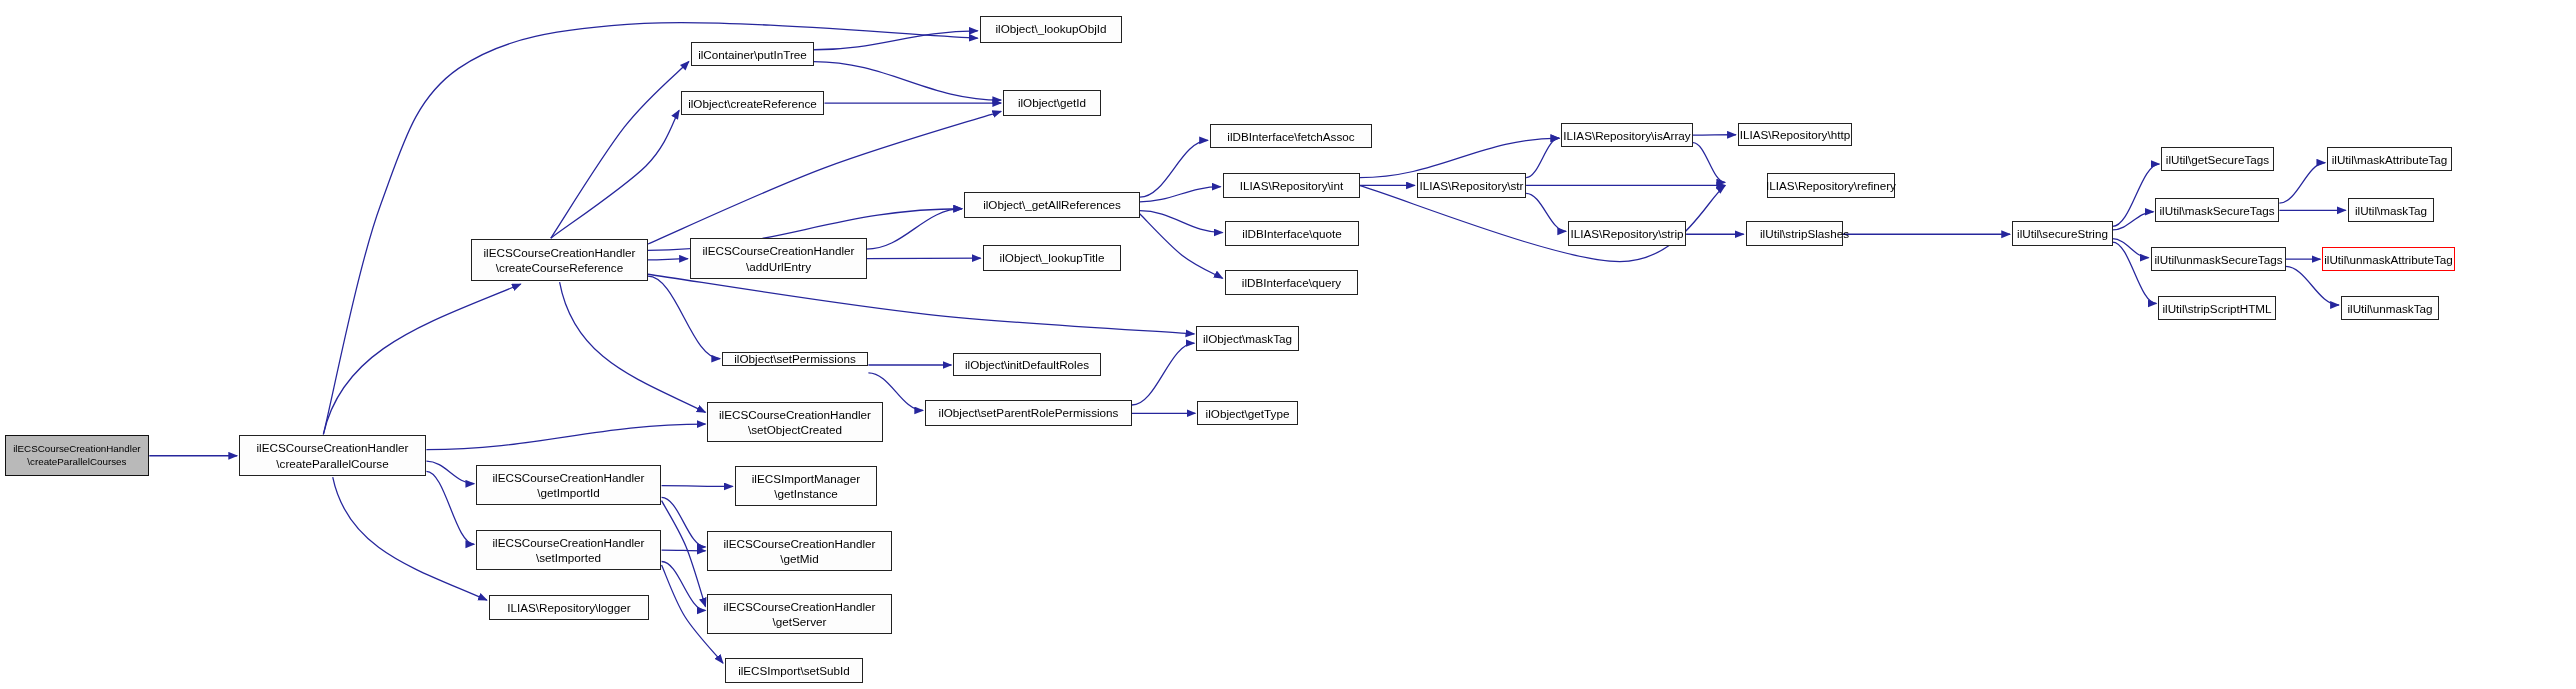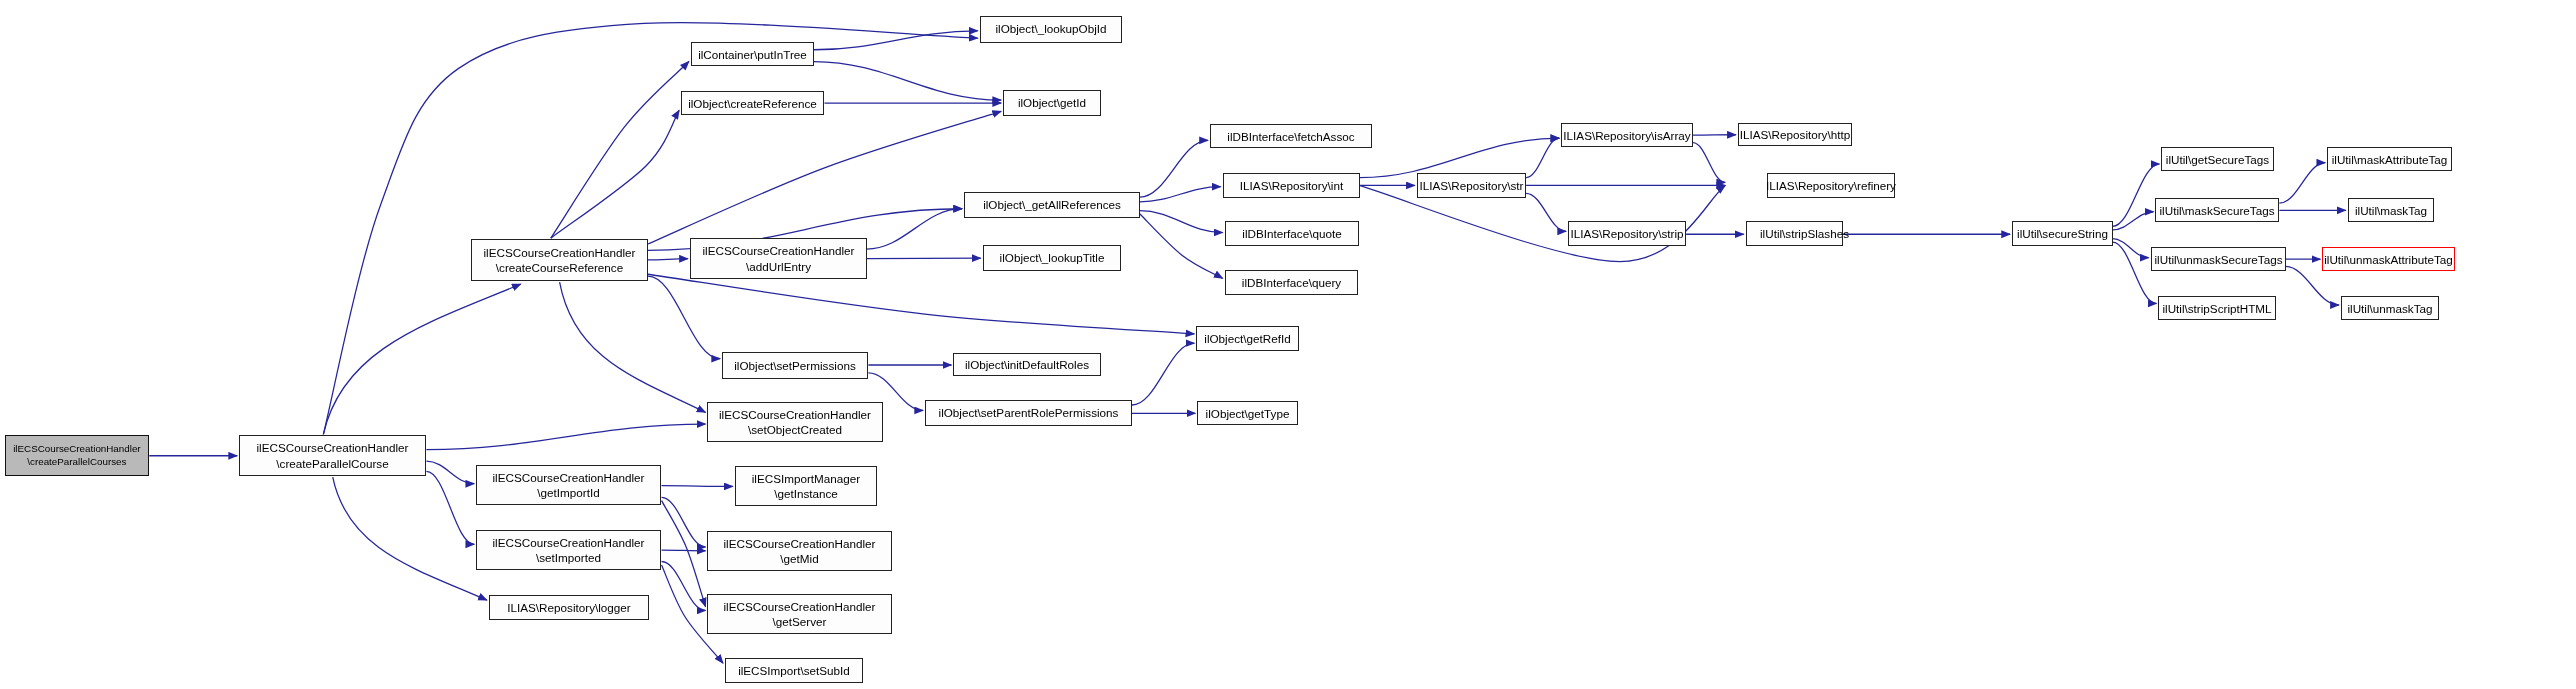--- a/index.html
+++ b/index.html
@@ -132,26 +132,26 @@
       <div class="node" style="left: 1223px; top: 173px; width: 137px; height: 25px;">
         <span>ILIAS\Repository\int</span>
       </div>
       <div class="node" style="left: 1225px; top: 221px; width: 134px; height: 25px;">
         <span>ilDBInterface\quote</span>
       </div>
       <div class="node" style="left: 1225px; top: 270px; width: 133px; height: 25px;">
         <span>ilDBInterface\query</span>
       </div>
       <div class="node" style="left: 1196px; top: 326px; width: 103px; height: 25px;">
-        <span>ilObject\getRefId</span>
+        <span>ilObject\maskTag</span>
       </div>
       <div class="node" style="left: 1197px; top: 401px; width: 101px; height: 24.4px;">
         <span>ilObject\getType</span>
       </div>
-      <div class="node" style="left: 722px; top: 352px; width: 146px; height: 27px;">
+      <div class="node" style="left: 722px; top: 352px; width: 146px; height: 14px;">
         <span>ilObject\setPermissions</span>
       </div>
       <div class="node" style="left: 953px; top: 353px; width: 148px; height: 23.4px;">
         <span>ilObject\initDefaultRoles</span>
       </div>
       <div class="node" style="left: 925px; top: 400px; width: 207px; height: 26px;">
         <span>ilObject\setParentRolePermissions</span>
       </div>
       <div class="node" style="left: 707px; top: 402px; width: 176px; height: 40px;">
         <span>ilECSCourseCreationHandler</span>

